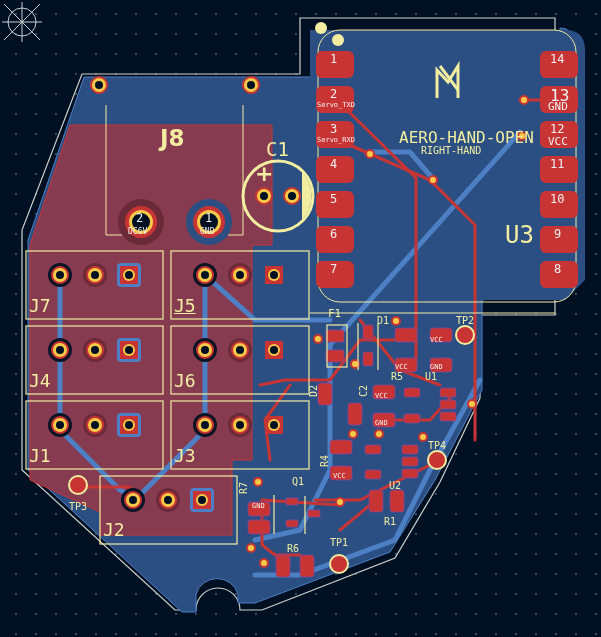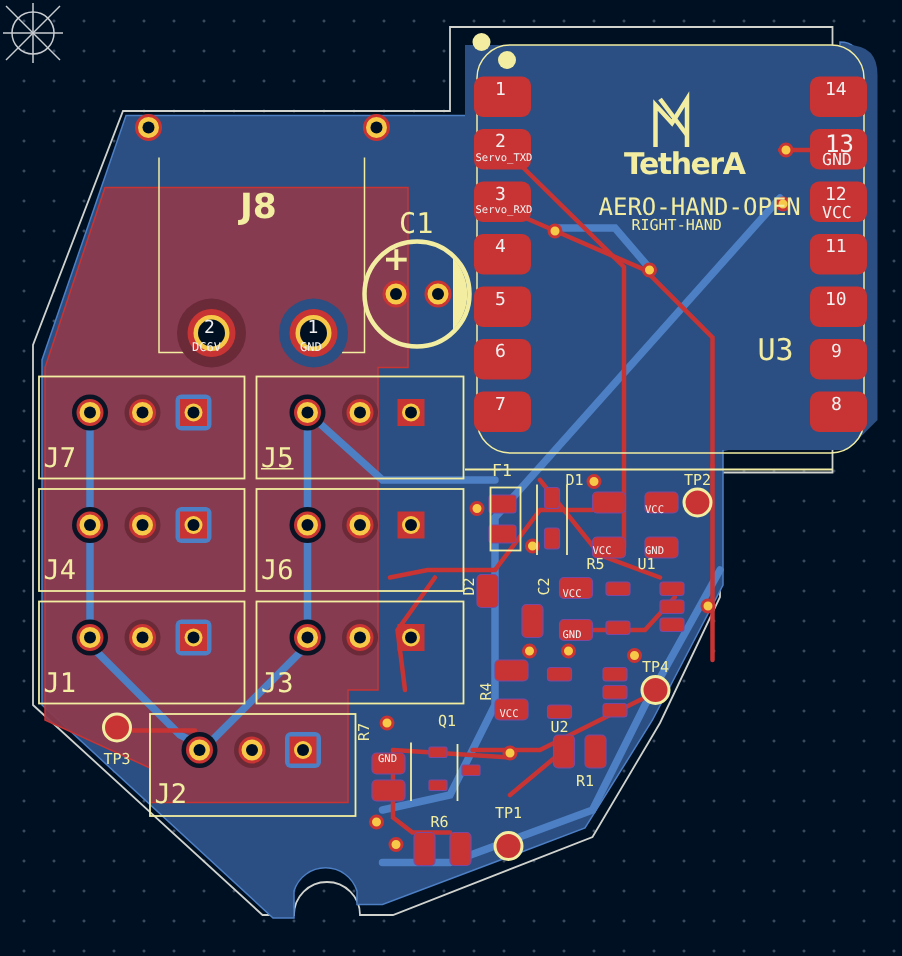--- a/index.html
+++ b/index.html
@@ -330,42 +330,41 @@
 <div class="padtxt" style="left:330px;top:263px;font-size:12px;">7</div>
 <div class="padtxt" style="left:550px;top:53px;font-size:12px;">14</div>
 <div class="padtxt" style="left:550px;top:88px;font-size:16px;">13</div>
 <div class="padtxt" style="left:548px;top:101px;font-size:11px;">GND</div>
 <div class="padtxt" style="left:550px;top:123px;font-size:12px;text-align:center;">12</div>
 <div class="padtxt" style="left:548px;top:136px;font-size:11px;">VCC</div>
 <div class="padtxt" style="left:550px;top:158px;font-size:12px;">11</div>
 <div class="padtxt" style="left:550px;top:193px;font-size:12px;">10</div>
 <div class="padtxt" style="left:554px;top:228px;font-size:12px;">9</div>
 <div class="padtxt" style="left:554px;top:263px;font-size:12px;">8</div>
-<div class="lbl" style="left:505px;top:223px;font-size:20px;">U3</div>
-
-<div class="lbl big" style="left:416px;top:99px;font-size:20px;font-weight:bold;letter-spacing:-1px;">TetherA</div>
+<div class="lbl" style="left:505px;top:223px;font-size:24px;">U3</div>
+
 <div class="lbl" style="left:399px;top:130px;font-size:16px;">AERO-HAND-OPEN</div>
 <div class="lbl" style="left:421px;top:146px;font-size:10px;">RIGHT-HAND</div>
 
 <div class="lbl" style="left:29px;top:297px;font-size:18px;">J7</div>
 <div class="lbl" style="left:174px;top:297px;font-size:18px;text-decoration:underline;">J5</div>
 <div class="lbl" style="left:29px;top:372px;font-size:18px;">J4</div>
 <div class="lbl" style="left:174px;top:372px;font-size:18px;">J6</div>
 <div class="lbl" style="left:29px;top:447px;font-size:18px;">J1</div>
 <div class="lbl" style="left:174px;top:447px;font-size:18px;">J3</div>
 <div class="lbl" style="left:103px;top:521px;font-size:18px;">J2</div>
 
 <div class="lbl" style="left:328px;top:308px;font-size:11px;">F1</div>
 <div class="lbl" style="left:377px;top:316px;font-size:10px;">D1</div>
 <div class="lbl" style="left:308px;top:386px;font-size:10px;transform:rotate(-90deg);">D2</div>
 <div class="lbl" style="left:358px;top:386px;font-size:10px;transform:rotate(-90deg);">C2</div>
 <div class="lbl" style="left:391px;top:372px;font-size:10px;text-align:right;">R5</div>
 <div class="lbl" style="left:425px;top:372px;font-size:10px;">U1</div>
 <div class="lbl" style="left:319px;top:456px;font-size:10px;transform:rotate(-90deg);">R4</div>
-<div class="lbl" style="left:367px;top:481px;font-size:10px;text-align:right;">U2</div>
+<div class="lbl" style="left:389px;top:481px;font-size:10px;text-align:right;">U2</div>
 <div class="lbl" style="left:384px;top:517px;font-size:10px;">R1</div>
 <div class="lbl" style="left:292px;top:477px;font-size:10px;">Q1</div>
 <div class="lbl" style="left:238px;top:483px;font-size:10px;transform:rotate(-90deg);">R7</div>
 <div class="lbl" style="left:287px;top:544px;font-size:10px;">R6</div>
 
 <div class="lbl" style="left:330px;top:538px;font-size:10px;">TP1</div>
 <div class="lbl" style="left:456px;top:316px;font-size:10px;">TP2</div>
 <div class="lbl" style="left:69px;top:502px;font-size:10px;">TP3</div>
 <div class="lbl" style="left:428px;top:441px;font-size:10px;">TP4</div>
 

